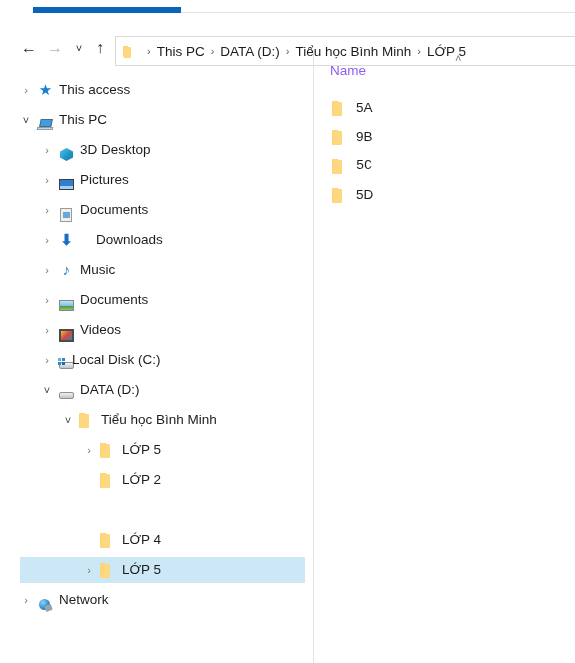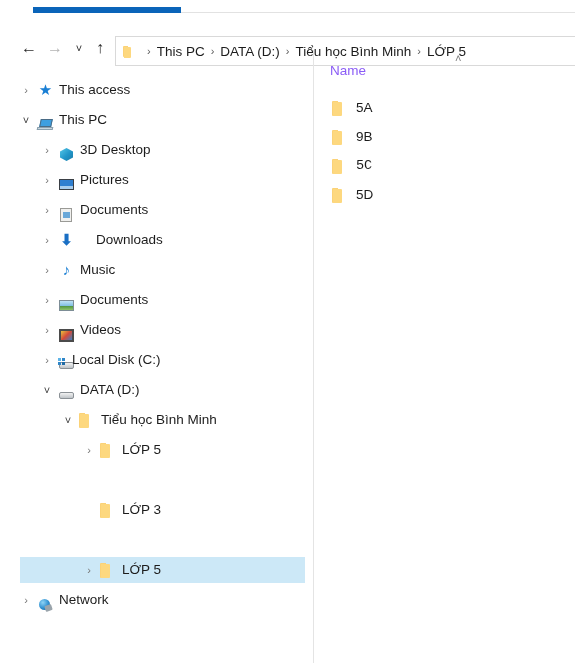--- a/index.html
+++ b/index.html
@@ -490,26 +490,33 @@
       <span class="row-label" style="left: 101px;">Tiểu học Bình Minh</span>
     </div>
     <div class="tree-row" style="top: 387px;">
       <span class="chev" style="left: 81px;">›</span>
       <span class="folder row-ico" style="left: 100px; top: 5px;">
         <span class="fl-back"></span>
         <span class="fl-front"></span>
       </span>
       <span class="row-label" style="left: 122px;">LỚP 5</span>
     </div>
-    <div class="tree-row" style="top: 447px;">
+    <div class="tree-row" style="top: 417px;">
       <span class="folder row-ico" style="left: 100px; top: 5px;">
         <span class="fl-back"></span>
         <span class="fl-front"></span>
       </span>
-      <span class="row-label" style="left: 122px;">LỚP 3</span>
+      <span class="row-label" style="left: 122px;">LỚP 2</span>
+    </div>
+    <div class="tree-row" style="top: 477px;">
+      <span class="folder row-ico" style="left: 100px; top: 5px;">
+        <span class="fl-back"></span>
+        <span class="fl-front"></span>
+      </span>
+      <span class="row-label" style="left: 122px;">LỚP 4</span>
     </div>
     <div class="tree-row selected" style="top: 507px;">
       <div class="row-bg"></div>
       <span class="chev" style="left: 81px;">›</span>
       <span class="folder row-ico" style="left: 100px; top: 5px;">
         <span class="fl-back"></span>
         <span class="fl-front"></span>
       </span>
       <span class="row-label" style="left: 122px;">LỚP 5</span>
     </div>

